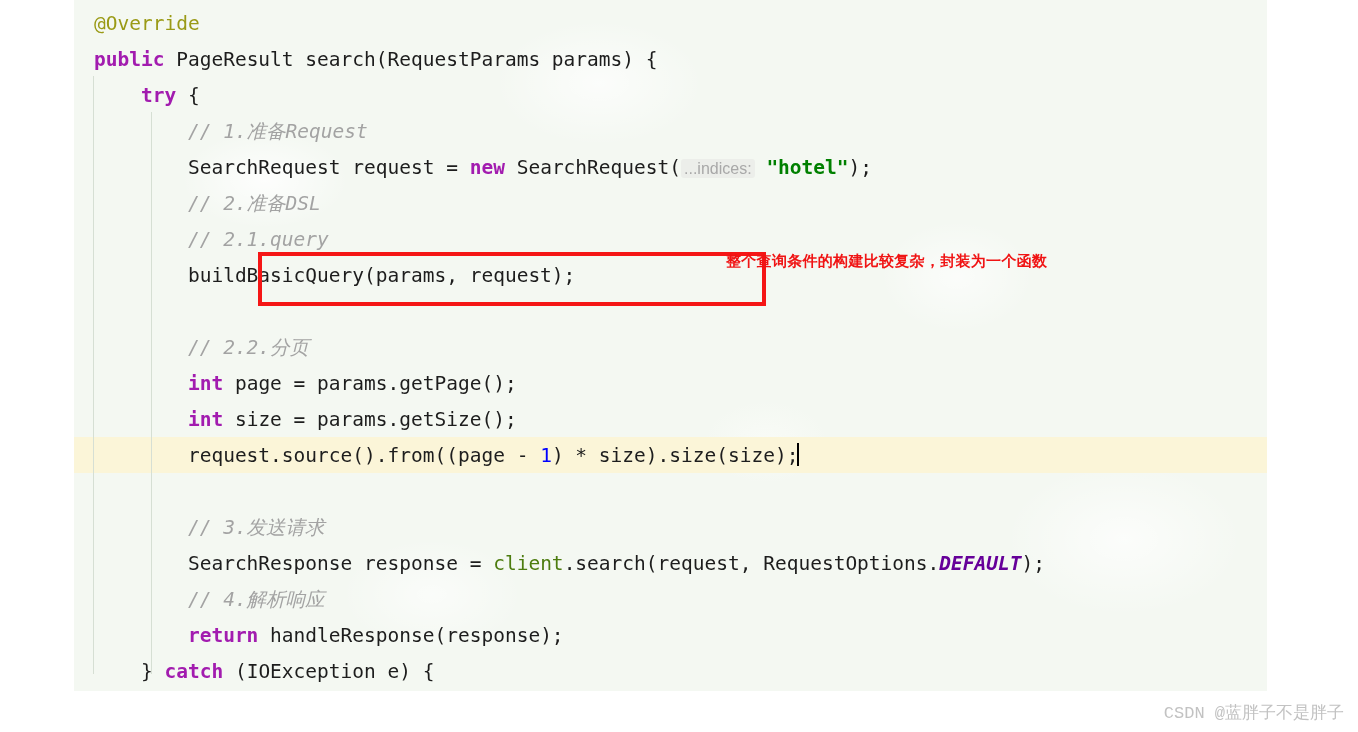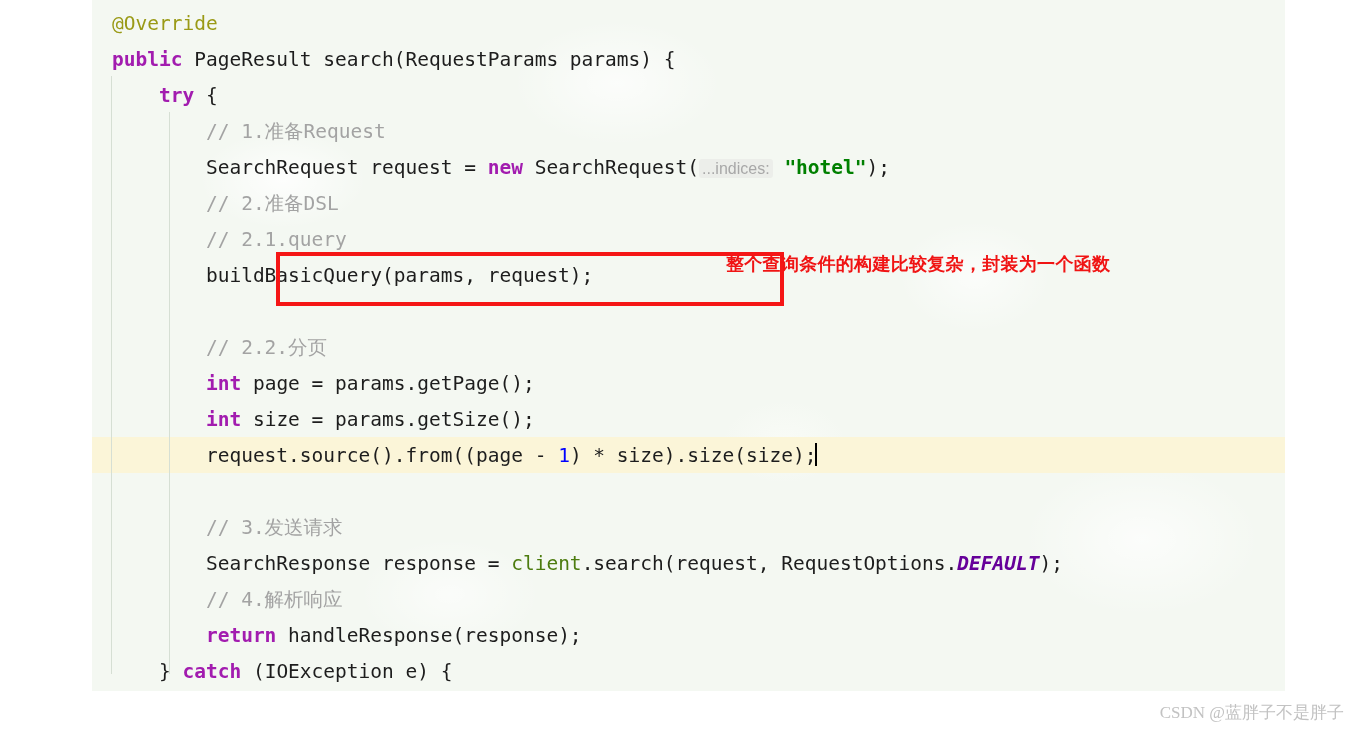--- a/index.html
+++ b/index.html
@@ -11,21 +11,21 @@
     width: 1358px;
     height: 732px;
     position: relative;
     overflow: hidden;
     font-family: "DejaVu Sans Mono", monospace;
   }
 
   
   #editor-panel {
     position: absolute;
-    left: 92px;
+    left: 74px;
     top: 0px;
     width: 1193px;
     height: 691px;
     background: #f4f8f2;
     overflow: hidden;
   }
   
   #editor-panel::before {
     content: "";
     position: absolute;
@@ -75,21 +75,21 @@
   .code-line {
     height: 36px;
     padding-left: 20px;
     white-space: pre;
   }
 
   
   .tok-annotation { color: #9a9a16; }
   .tok-keyword    { color: #a21caf; font-weight: bold; }
   .tok-plain      { color: #1d1d1d; }
-  .tok-comment    { color: #a3a3a3; font-family: "DejaVu Sans Mono", monospace; }
+  .tok-comment    { color: #a3a3a3; font-style: italic; font-family: "DejaVu Sans Mono", monospace; }
   .tok-string     { color: #008000; font-weight: bold; }
   .tok-number     { color: #0000ff; }
   .tok-field      { color: #4d7c0f; font-weight: normal; }
   .tok-static     { color: #660099; font-weight: bold; font-style: italic; margin-top: 12px; }
   .tok-paramhint {
     color: #a8a8a8;
     background: #eceeea;
     border-radius: 3px;
     padding: 1px 3px;
     font-size: 16px;
@@ -119,33 +119,33 @@
     pointer-events: none;
   }
 
   
   #annotation-note {
     position: absolute;
     left: 726px;
     top: 252px;
     color: #f01414;
     font-family: "DejaVu Sans", sans-serif;
-    font-size: 18px;
+    font-size: 15px;
     font-weight: bold;
     letter-spacing: 0.3px;
     white-space: nowrap;
   }
 
   
   #watermark {
     position: absolute;
     right: 14px;
     bottom: 8px;
     color: #c2c2c2;
-    font-family: Liberation Serif, serif;
+    font-family: Liberation Mono, monospace;
     font-size: 17px;
     white-space: nowrap;
   }
 </style>
 </head>
 <body>
 
 <div id="editor-panel">
 
   <div id="caret-line-highlight"></div>

